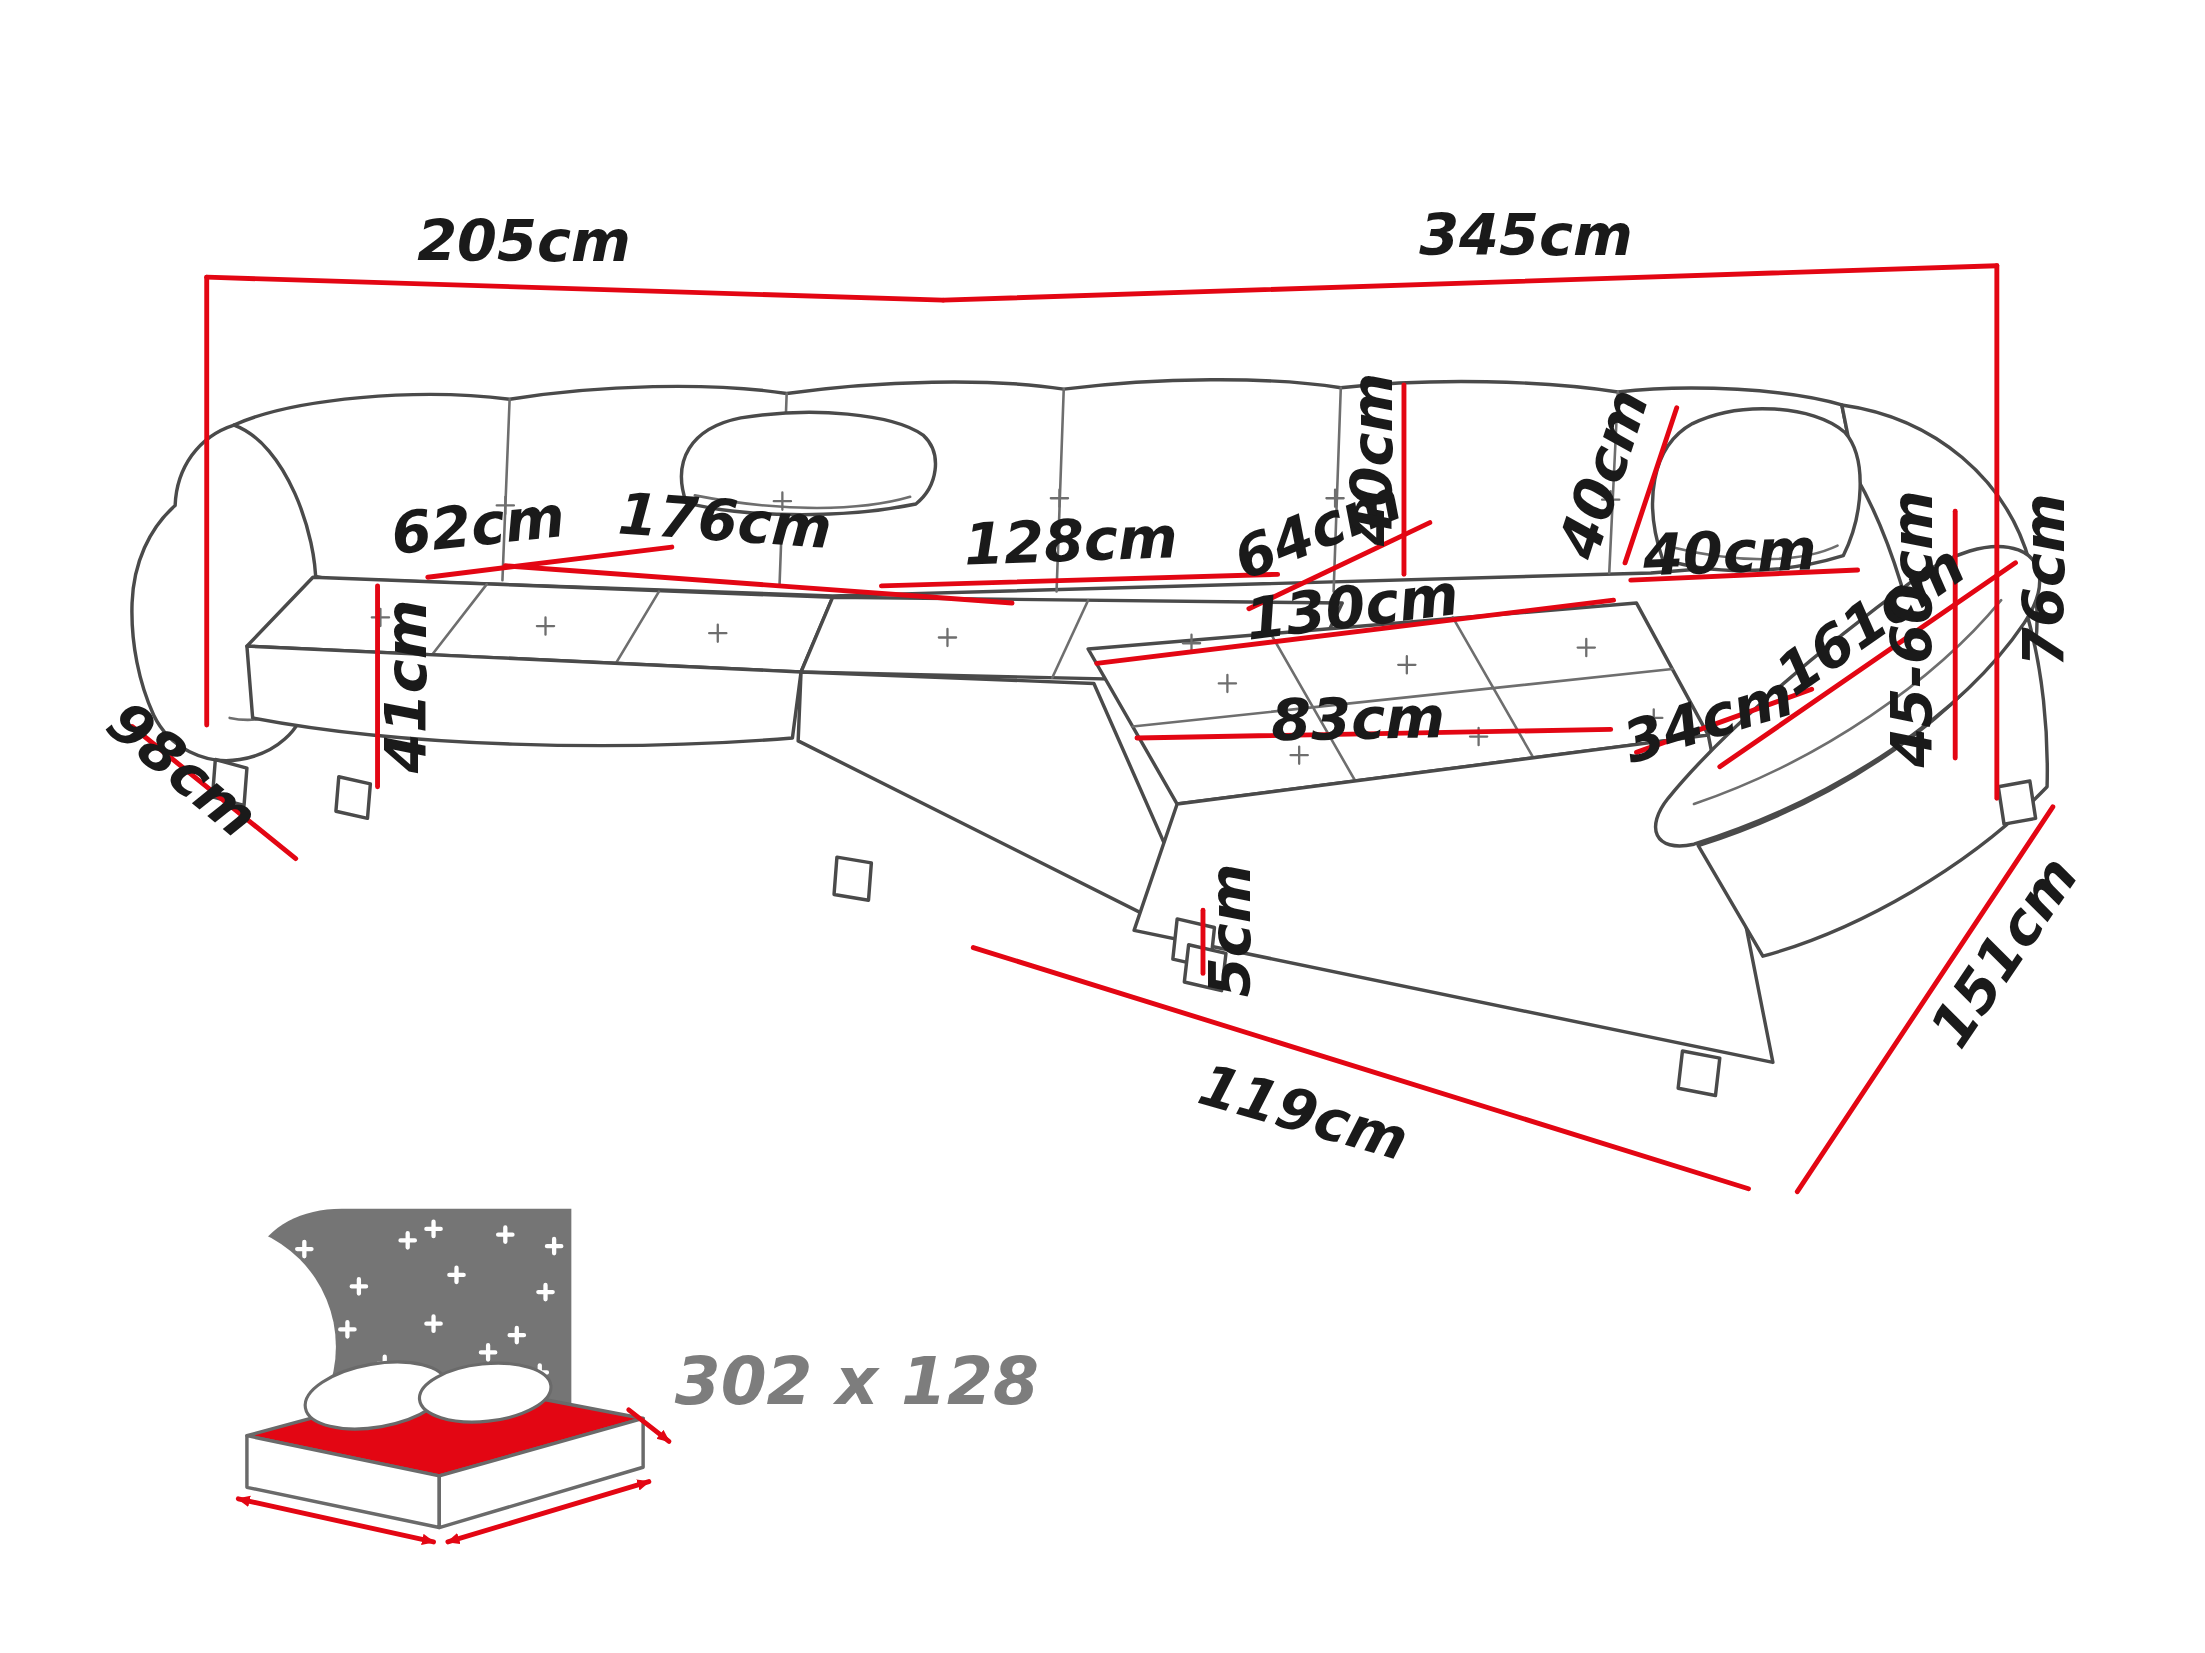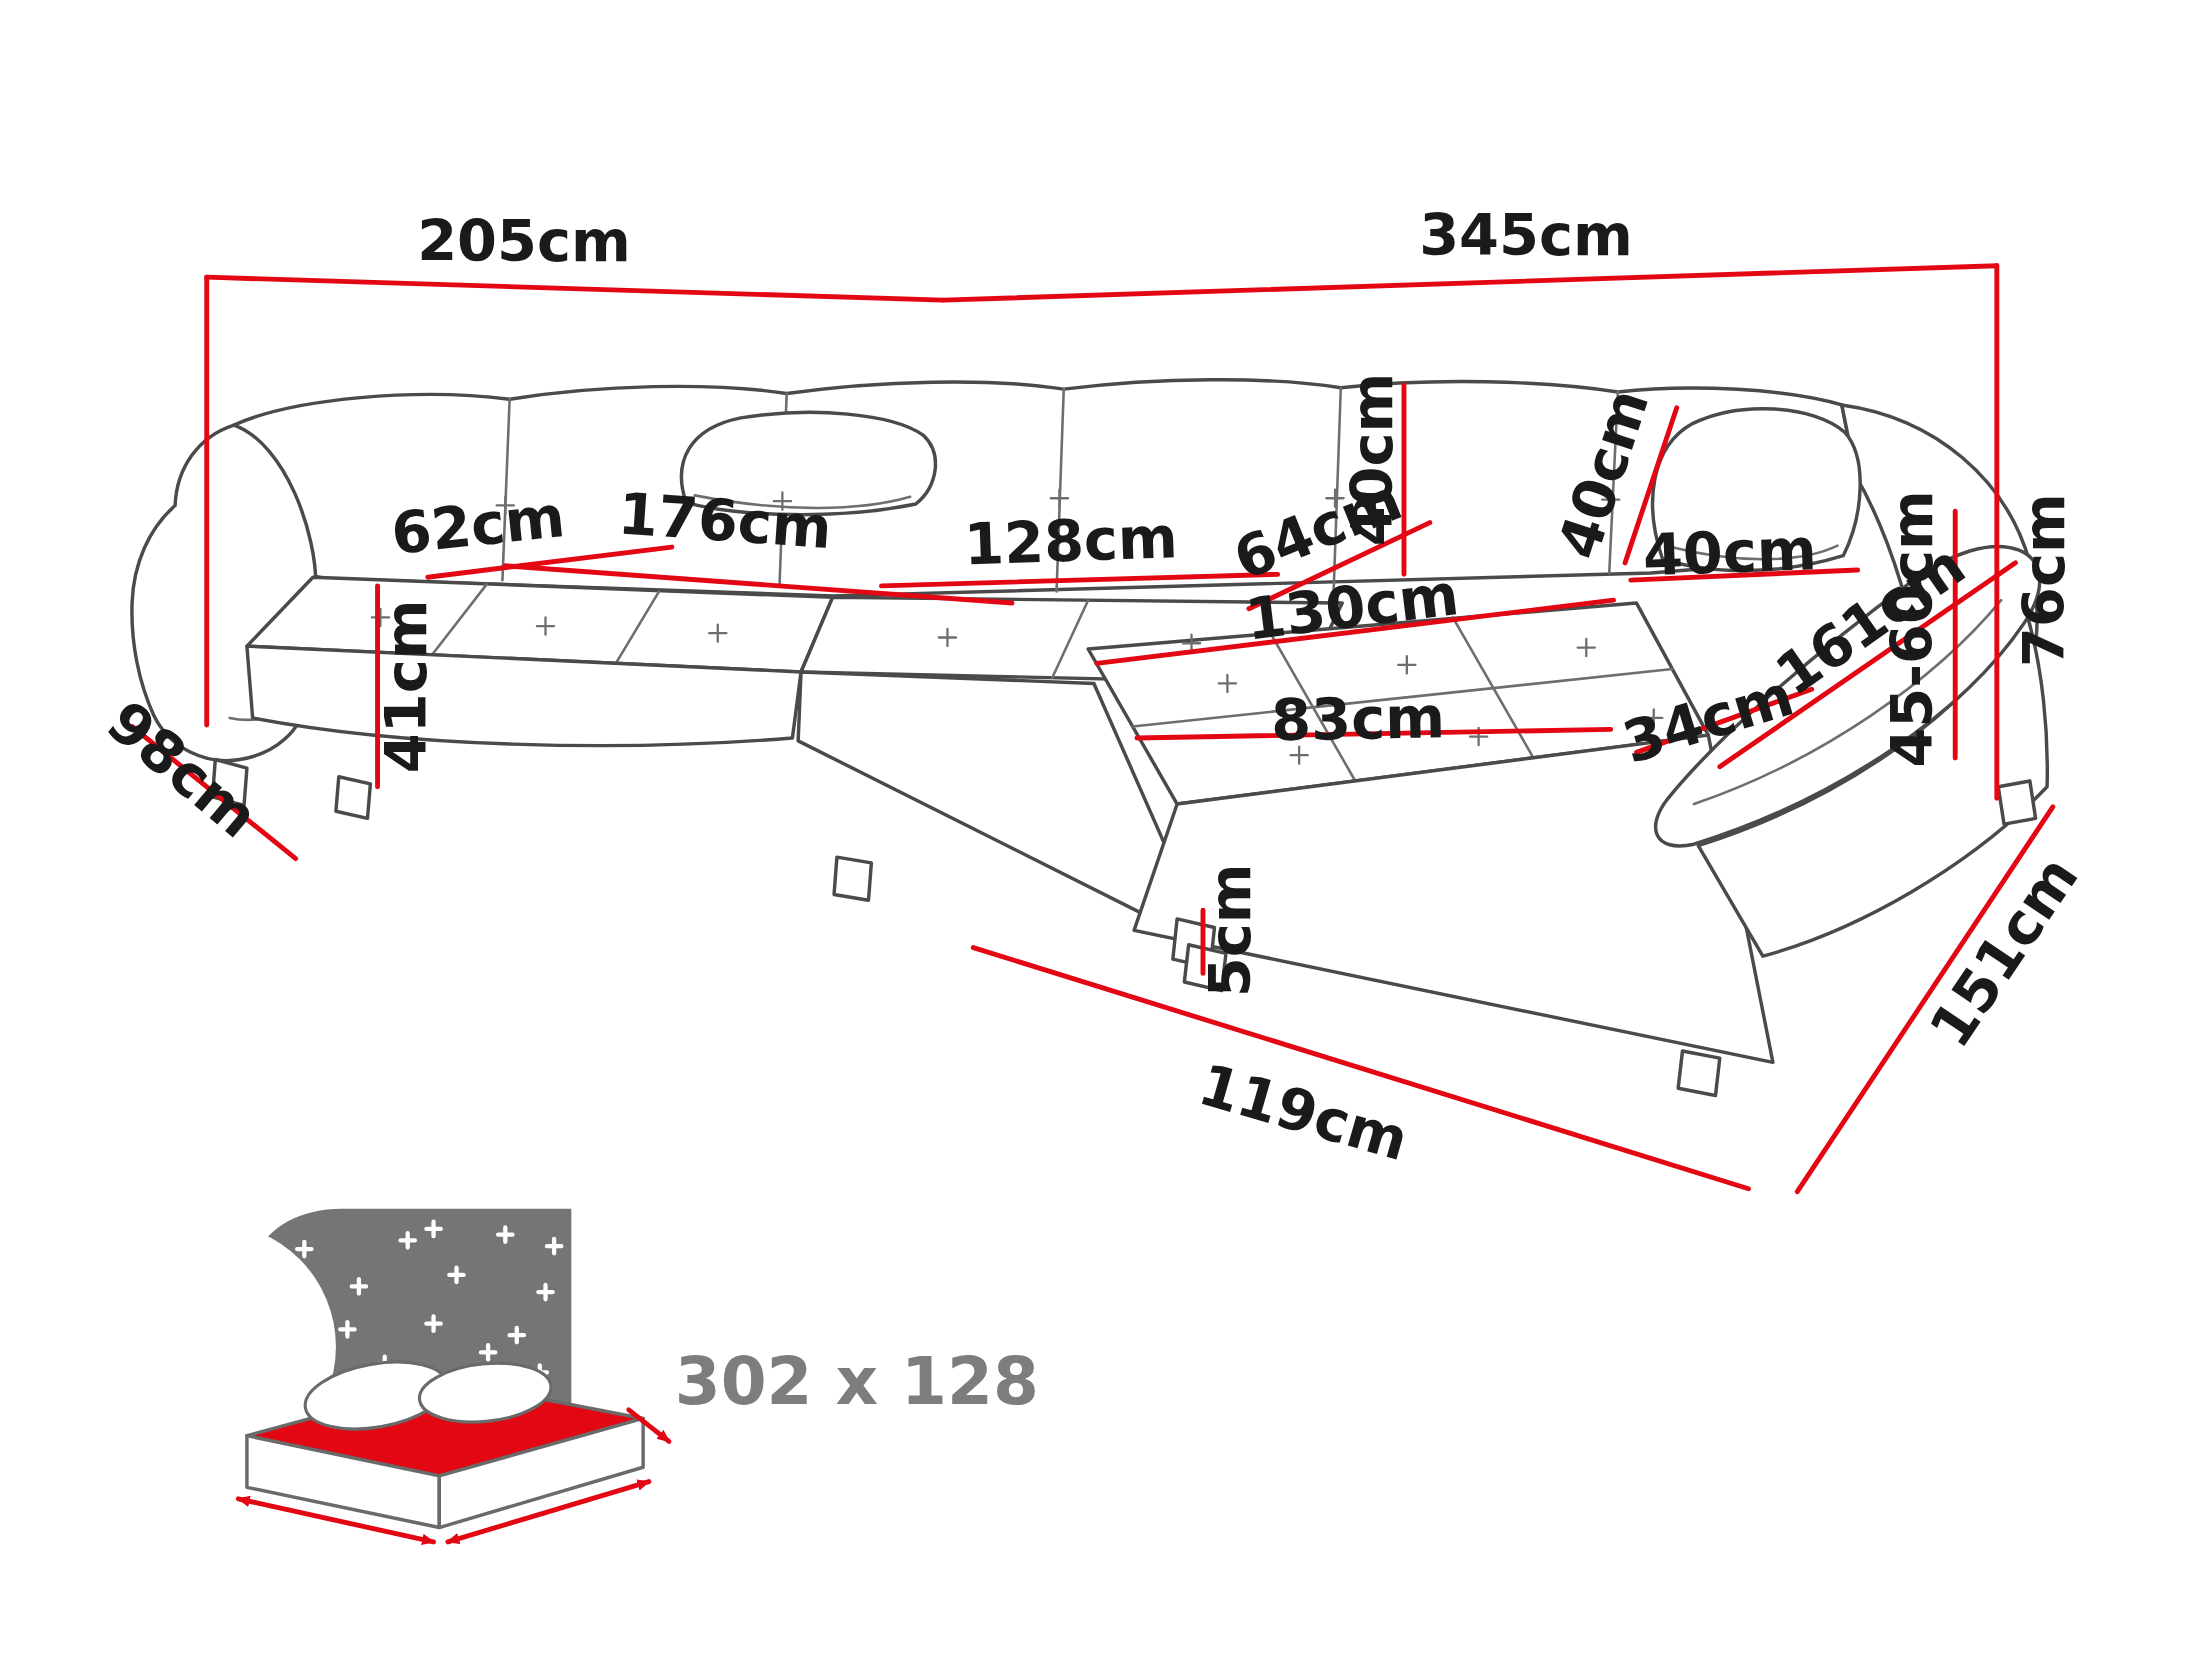--- a/index.html
+++ b/index.html
@@ -7,20 +7,21 @@
     padding: 0;
     background: #ffffff;
   }
   .stage {
     position: relative;
     width: 2205px;
     height: 1654px;
     background: #ffffff;
     overflow: hidden;
     font-family: "DejaVu Sans", sans-serif;
+    font-style: italic;
   }
   svg { display: block; }
 
   
   .ol   { fill: #ffffff; stroke: #4a4a4a; stroke-width: 2.4; stroke-linejoin: round; stroke-linecap: round; }
   .seam { fill: none;    stroke: #6e6e6e; stroke-width: 1.8; stroke-linecap: round; }
   .tuft { fill: none;    stroke: #6e6e6e; stroke-width: 1.6; stroke-linecap: round; }
 
   
   .red  { fill: none; stroke: #e30613; stroke-width: 3.4; stroke-linecap: round; }

